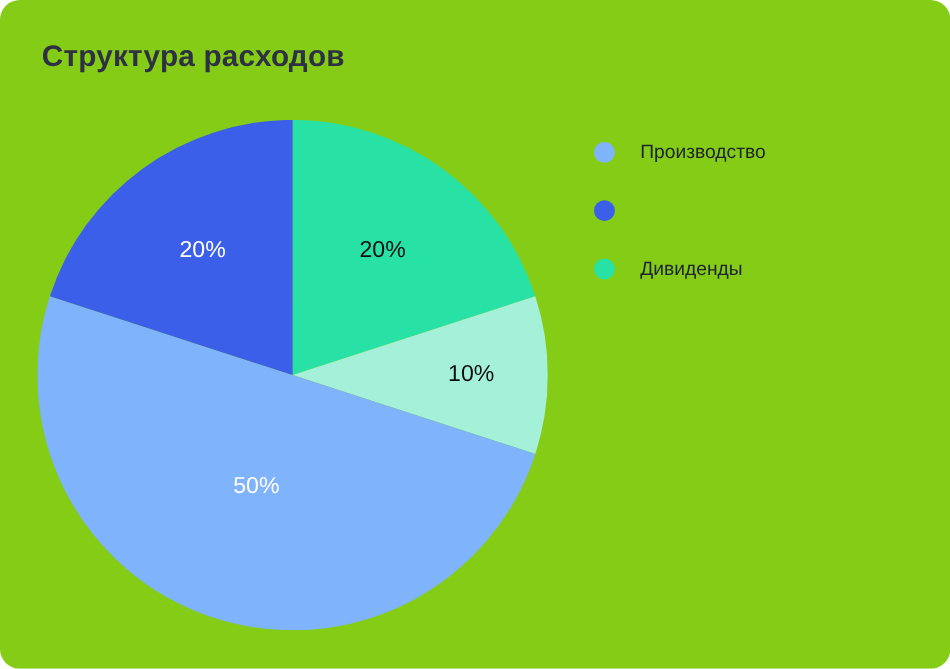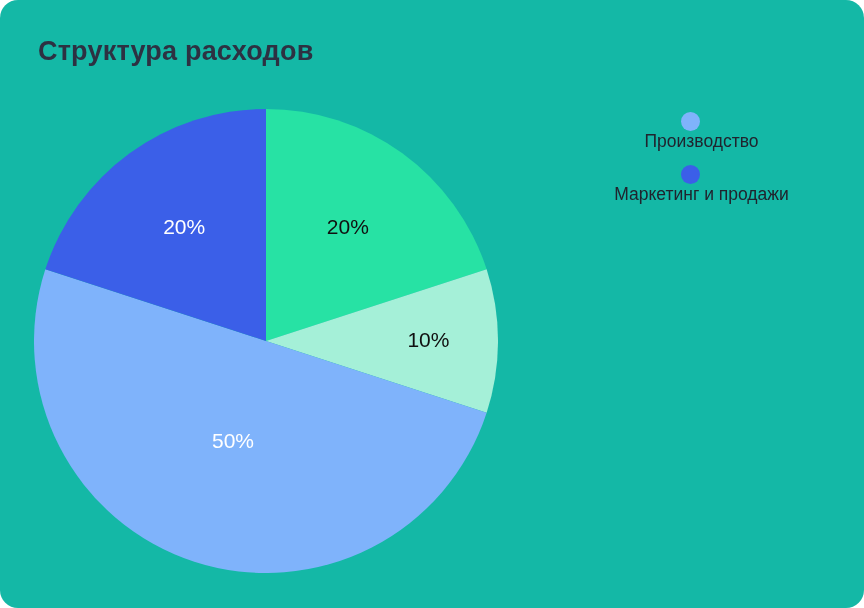--- a/index.html
+++ b/index.html
@@ -10,21 +10,21 @@
   body {
     width: 864px;
     height: 608px;
     overflow: hidden;
     font-family: "Liberation Sans", sans-serif;
   }
   #canvas {
     position: relative;
     width: 864px;
     height: 608px;
-    background: #14b8a6;
+    background: #84cc16;
     border-radius: 18px;
     overflow: hidden;
     box-sizing: border-box;
   }
   #chart-title {
     position: absolute;
     left: 38px;
     top: 36px;
     font-size: 27px;
     font-weight: bold;
@@ -54,21 +54,20 @@
   #legend {
     position: absolute;
     left: 540px;
     top: 112px;
     width: 300px;
   }
   .legend-item {
     display: flex;
     align-items: center;
     height: 53px;
-    flex-direction: column;
   }
   .legend-swatch {
     width: 19px;
     height: 19px;
     border-radius: 50%;
     flex: 0 0 auto;
   }
   .legend-label {
     margin-left: 23px;
     font-size: 17.5px;
@@ -100,17 +99,20 @@
     </svg>
   </div>
 
   <div id="legend">
       <div class="legend-item">
         <span class="legend-swatch" style="background: rgb(127, 179, 251);"></span>
         <span class="legend-label">Производство</span>
       </div>
       <div class="legend-item">
         <span class="legend-swatch" style="background: rgb(59, 95, 232);"></span>
-        <span class="legend-label">Маркетинг и продажи</span>
+      </div>
+      <div class="legend-item">
+        <span class="legend-swatch" style="background: rgb(39, 226, 164);"></span>
+        <span class="legend-label">Дивиденды</span>
       </div>
     </div>
 
 </div>
 
 </body></html>

